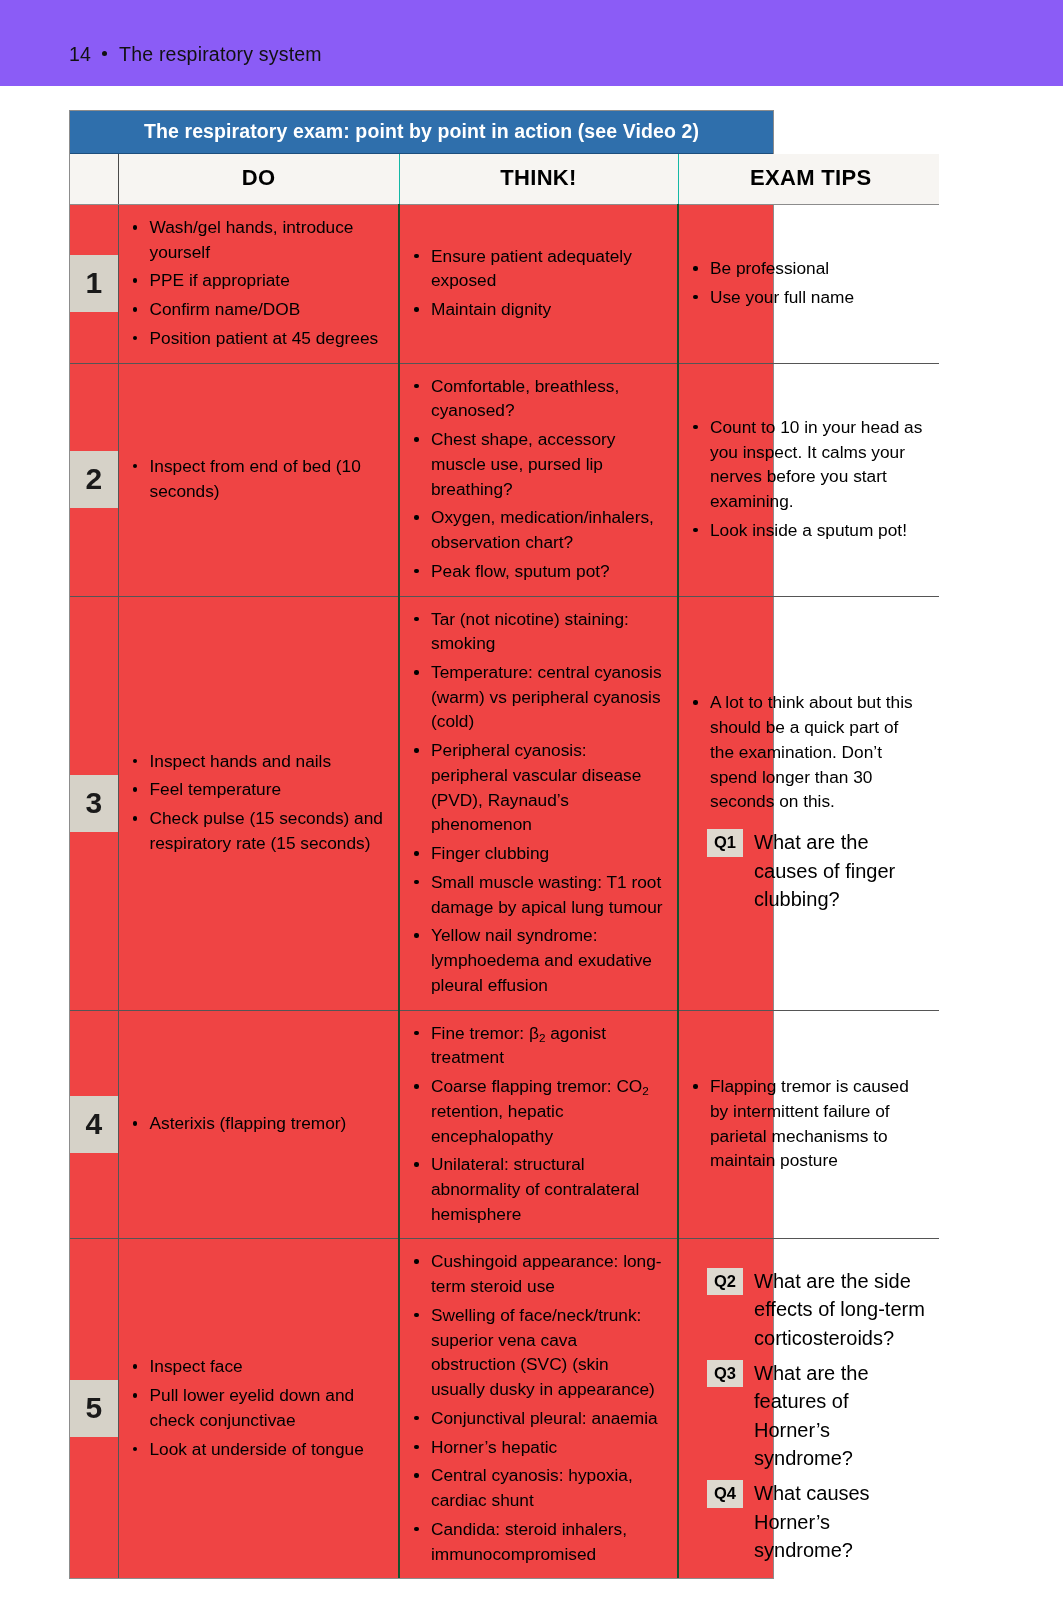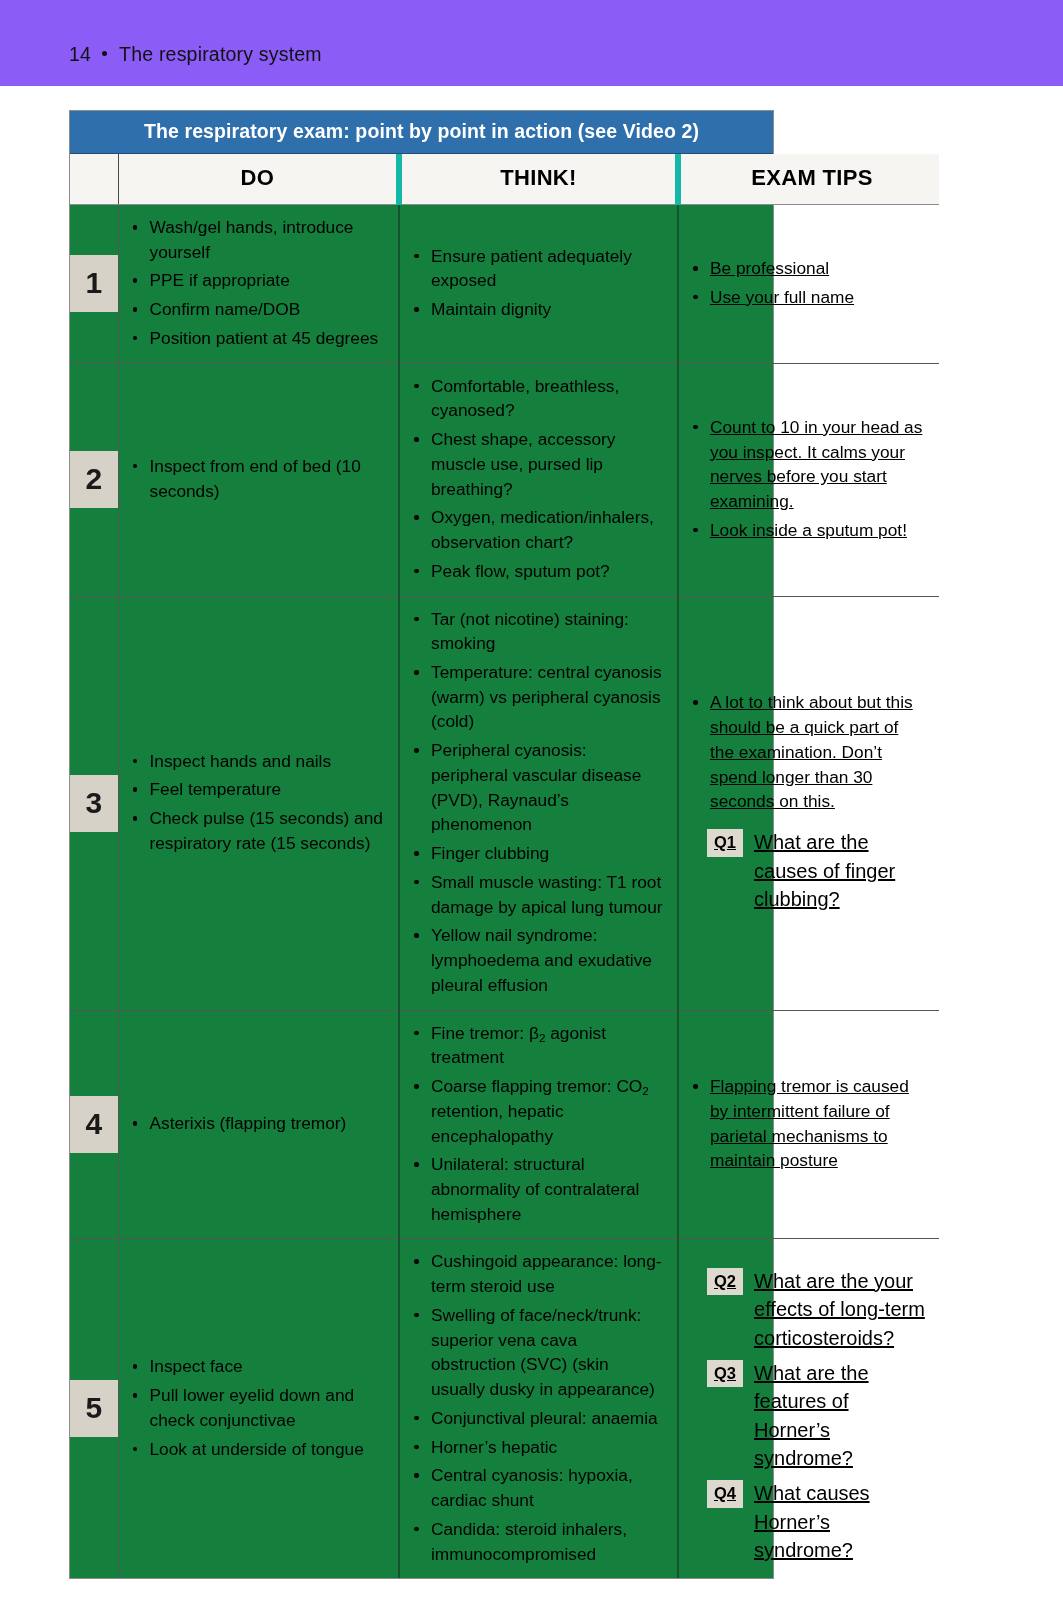--- a/index.html
+++ b/index.html
@@ -45,21 +45,21 @@
     margin: 0 12px 0 2px;
   }
 
   
   .box {
     position: absolute;
     left: 69px;
     top: 110px;
     width: 705px;
     border: 1px solid #8c8c8c;
-    background: #15803d;
+    background: #ef4444;
   }
 
   .title-bar {
     background: #2f6fac;
     border-bottom: 1px solid #1d4e7d;
     color: #ffffff;
     font-weight: bold;
     font-size: 19.5px;
     text-align: center;
     padding: 9px 6px 10px 6px;
@@ -72,21 +72,21 @@
     table-layout: fixed;
   }
   table.grid col.c-num   { width: 48px; }
   table.grid col.c-do    { width: 281px; }
   table.grid col.c-think { width: 279px; }
   table.grid col.c-tips  { width: 261px; }
 
   thead th {
     background: #f7f5f2;
     border-bottom: 1px solid #8c8c8c;
-    border-right: 6px solid #14b8a6;
+    border-right: 1px solid #14b8a6;
     font-size: 22px;
     font-weight: bold;
     padding: 11px 4px 13px 4px;
     text-align: center;
     vertical-align: middle;
     letter-spacing: 0.3px;
   }
   thead th.num-head {
     border-right: 1px solid #4a4a4a;
     background: #f7f5f2;
@@ -94,21 +94,21 @@
   thead th:last-child { border-right: none; padding-left: 8px; }
 
   tbody td {
     border-top: 1px solid #555;
     border-right: 2px solid #14532d;
     vertical-align: middle;
     padding: 10px 12px 12px 12px;
     font-size: 17.3px;
     line-height: 1.43;
   }
-  tbody td:last-child { border-right: none; text-decoration: underline; }
+  tbody td:last-child { border-right: none; }
   tbody tr:first-child td { border-top: none; }
 
   td.numcell {
     padding: 0;
     text-align: center;
     vertical-align: middle;
     position: relative;
     border-right: 1px solid #555;
   }
   .num-chip {
@@ -326,21 +326,21 @@
               <li>Conjunctival pleural: anaemia</li>
               <li>Horner’s hepatic</li>
               <li>Central cyanosis: hypoxia, cardiac shunt</li>
               <li>Candida: steroid inhalers, immunocompromised</li>
             </ul>
           </td>
           <td>
             <div class="qlist" style="margin-top: 16px;">
               <div class="qrow">
                 <span class="qbadge">Q2</span>
-                <span class="qtext">What are the your effects of long-term corticosteroids?</span>
+                <span class="qtext">What are the side effects of long-term corticosteroids?</span>
               </div>
               <div class="qrow">
                 <span class="qbadge">Q3</span>
                 <span class="qtext">What are the features of Horner’s syndrome?</span>
               </div>
               <div class="qrow">
                 <span class="qbadge">Q4</span>
                 <span class="qtext">What causes Horner’s syndrome?</span>
               </div>
             </div>

